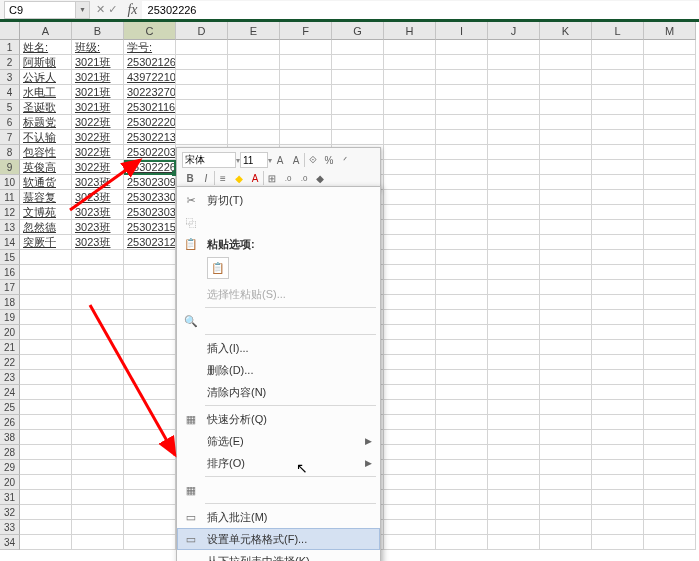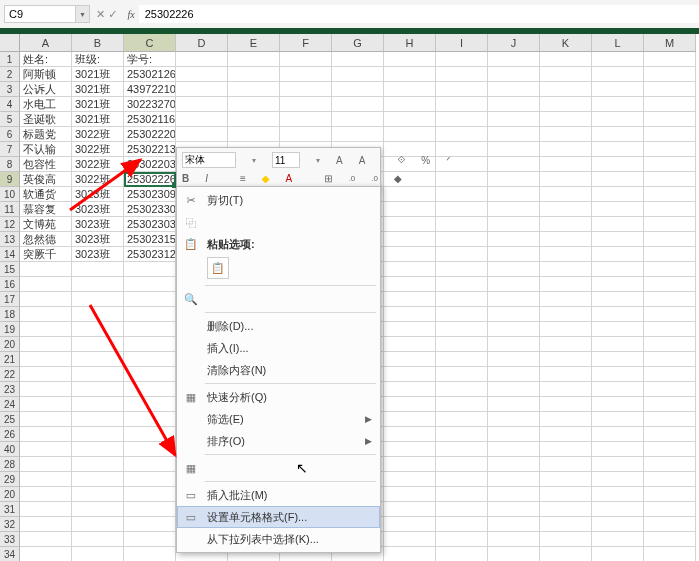--- a/index.html
+++ b/index.html
@@ -1,39 +1,39 @@
 <!DOCTYPE html>
 <html><head>
 <meta charset="utf-8">
 <style>
 * { margin: 0; padding: 0; box-sizing: border-box; font-family: "Microsoft YaHei", Arial, sans-serif; }
 body { background: #fff; font-size: 11px; color: #333; overflow: hidden; width: 699px; height: 561px; position: relative; }
-.namebox-area { display: flex; align-items: center; height: 34px; border-bottom: 6px solid #14532d; background: #f4f4f4; }
+.namebox-area { display: flex; align-items: center; height: 22px; border-bottom: 3px solid #14532d; background: #f4f4f4; }
 .namebox { width: 72px; height: 18px; background: #fff; border: 1px solid #ccc; font-size: 11px; padding: 1px 4px; margin-left: 4px; }
 .nb-dd { width: 14px; height: 18px; background: #e8e8e8; border: 1px solid #ccc; border-left: none; display: flex; align-items: center; justify-content: center; font-size: 8px; color: #666; }
 .fx-icons { display: flex; gap: 3px; margin: 0 6px; color: #888; font-size: 11px; }
-.fx-lbl { font-style: italic; font-family: "Times New Roman", serif; font-size: 10px; margin: 0 4px; color: #555; }
+.fx-lbl { font-style: italic; font-family: "Times New Roman", serif; font-size: 14px; margin: 0 4px; color: #555; }
 .formula-bar { flex: 1; background: #fff; border: none; height: 18px; padding: 1px 6px; font-size: 11px; }
 .grid { position: relative; }
 .corner { position: absolute; left: 0; top: 0; width: 20px; height: 18px; background: #e8e8e8; border-right: 1px solid #b0b0b0; border-bottom: 1px solid #b0b0b0; }
 .col-headers { position: absolute; left: 20px; top: 0; height: 18px; display: flex; }
 .ch { width: 52px; height: 18px; background: #e8e8e8; border-right: 1px solid #c4c4c4; border-bottom: 1px solid #b0b0b0; text-align: center; line-height: 18px; font-size: 11px; color: #444; }
 .ch.sel { background: #d0d7b8; }
 .row-headers { position: absolute; left: 0; top: 18px; }
 .rh { width: 20px; height: 15px; background: #e8e8e8; border-right: 1px solid #b0b0b0; border-bottom: 1px solid #c4c4c4; text-align: center; line-height: 15px; font-size: 10px; color: #444; }
 .rh.sel { background: #d0d7b8; }
-.cells { position: absolute; left: 20px; top: 18px; }
+.cells { position: absolute; left: 20px; top: 18px; text-decoration: underline; }
 .row { display: flex; height: 15px; }
 .cell { width: 52px; height: 15px; border-right: 1px solid #d4d4d4; border-bottom: 1px solid #d4d4d4; padding: 0 3px; line-height: 15px; font-size: 11px; overflow: hidden; white-space: nowrap; }
 .cell.l { text-align: left; }
 .cell.r { text-align: left; }
 .active-cell { position: absolute; border: 2px solid #217346; pointer-events: none; }
 .active-cell::after { content: ""; position: absolute; right: -3px; bottom: -3px; width: 5px; height: 5px; background: #217346; }
 .mini-toolbar { position: absolute; width: 205px; background: #f8f8f8; border: 1px solid #bcbcbc; box-shadow: 1px 1px 4px rgba(0,0,0,0.25); padding: 3px 5px; font-size: 11px; }
-.mt-row { display: flex; align-items: center; gap: 16px; height: 18px; }
+.mt-row { display: flex; align-items: center; gap: 0; height: 18px; }
 .mt-font { width: 54px; height: 16px; border: 1px solid #ccc; font-size: 10px; padding: 0 2px; }
 .mt-size { width: 28px; height: 16px; border: 1px solid #ccc; font-size: 10px; padding: 0 2px; }
 .mt-btn { width: 16px; height: 16px; display: flex; align-items: center; justify-content: center; color: #666; font-size: 10px; }
 .mt-sep { width: 1px; height: 14px; background: #ccc; }
 .ctx-menu { position: absolute; width: 205px; background: #fcfcfc; border: 1px solid #bcbcbc; box-shadow: 2px 2px 6px rgba(0,0,0,0.3); padding: 2px 0; }
 .ctx-item { display: flex; align-items: center; height: 22px; padding: 0 8px 0 4px; font-size: 11px; cursor: default; }
 .ctx-item:hover, .ctx-item.hov { background: #d5e1f2; border: 1px solid #a8c0e0; height: 22px; padding: 0 7px 0 3px; }
 .ctx-icon { width: 20px; height: 16px; display: flex; align-items: center; justify-content: center; margin-right: 6px; color: #777; font-size: 11px; }
 .ctx-label { flex: 1; }
 .ctx-arrow { font-size: 9px; color: #666; }
@@ -97,21 +97,21 @@
       <div class="rh">17</div>
       <div class="rh">18</div>
       <div class="rh">19</div>
       <div class="rh">20</div>
       <div class="rh">21</div>
       <div class="rh">22</div>
       <div class="rh">23</div>
       <div class="rh">24</div>
       <div class="rh">25</div>
       <div class="rh">26</div>
-      <div class="rh">40</div>
+      <div class="rh">38</div>
       <div class="rh">28</div>
       <div class="rh">29</div>
       <div class="rh">20</div>
       <div class="rh">31</div>
       <div class="rh">32</div>
       <div class="rh">33</div>
       <div class="rh">34</div>
     </div>
   <div class="cells" id="cells">
       <div class="row">
@@ -664,32 +664,36 @@
   <div class="ctx-item">
     <span class="ctx-icon">⿻</span>
   </div>
   <div class="ctx-header" style="display:flex;align-items:center;margin-left:-26px;">
     <span class="ctx-icon">📋</span>
     <span>粘贴选项:</span>
   </div>
   <div class="paste-opts">
     <div class="paste-btn">📋</div>
   </div>
+  <div class="ctx-item disabled">
+    <span class="ctx-icon"></span>
+    <span class="ctx-label">选择性粘贴(S)...</span>
+  </div>
   <div class="ctx-sep"></div>
   <div class="ctx-item">
     <span class="ctx-icon">🔍</span>
   </div>
   <div class="ctx-sep"></div>
+  <div class="ctx-item">
+    <span class="ctx-icon"></span>
+    <span class="ctx-label">插入(I)...</span>
+  </div>
   <div class="ctx-item">
     <span class="ctx-icon"></span>
     <span class="ctx-label">删除(D)...</span>
-  </div>
-  <div class="ctx-item">
-    <span class="ctx-icon"></span>
-    <span class="ctx-label">插入(I)...</span>
   </div>
   <div class="ctx-item">
     <span class="ctx-icon"></span>
     <span class="ctx-label">清除内容(N)</span>
   </div>
   <div class="ctx-sep"></div>
   <div class="ctx-item">
     <span class="ctx-icon">▦</span>
     <span class="ctx-label">快速分析(Q)</span>
   </div>

